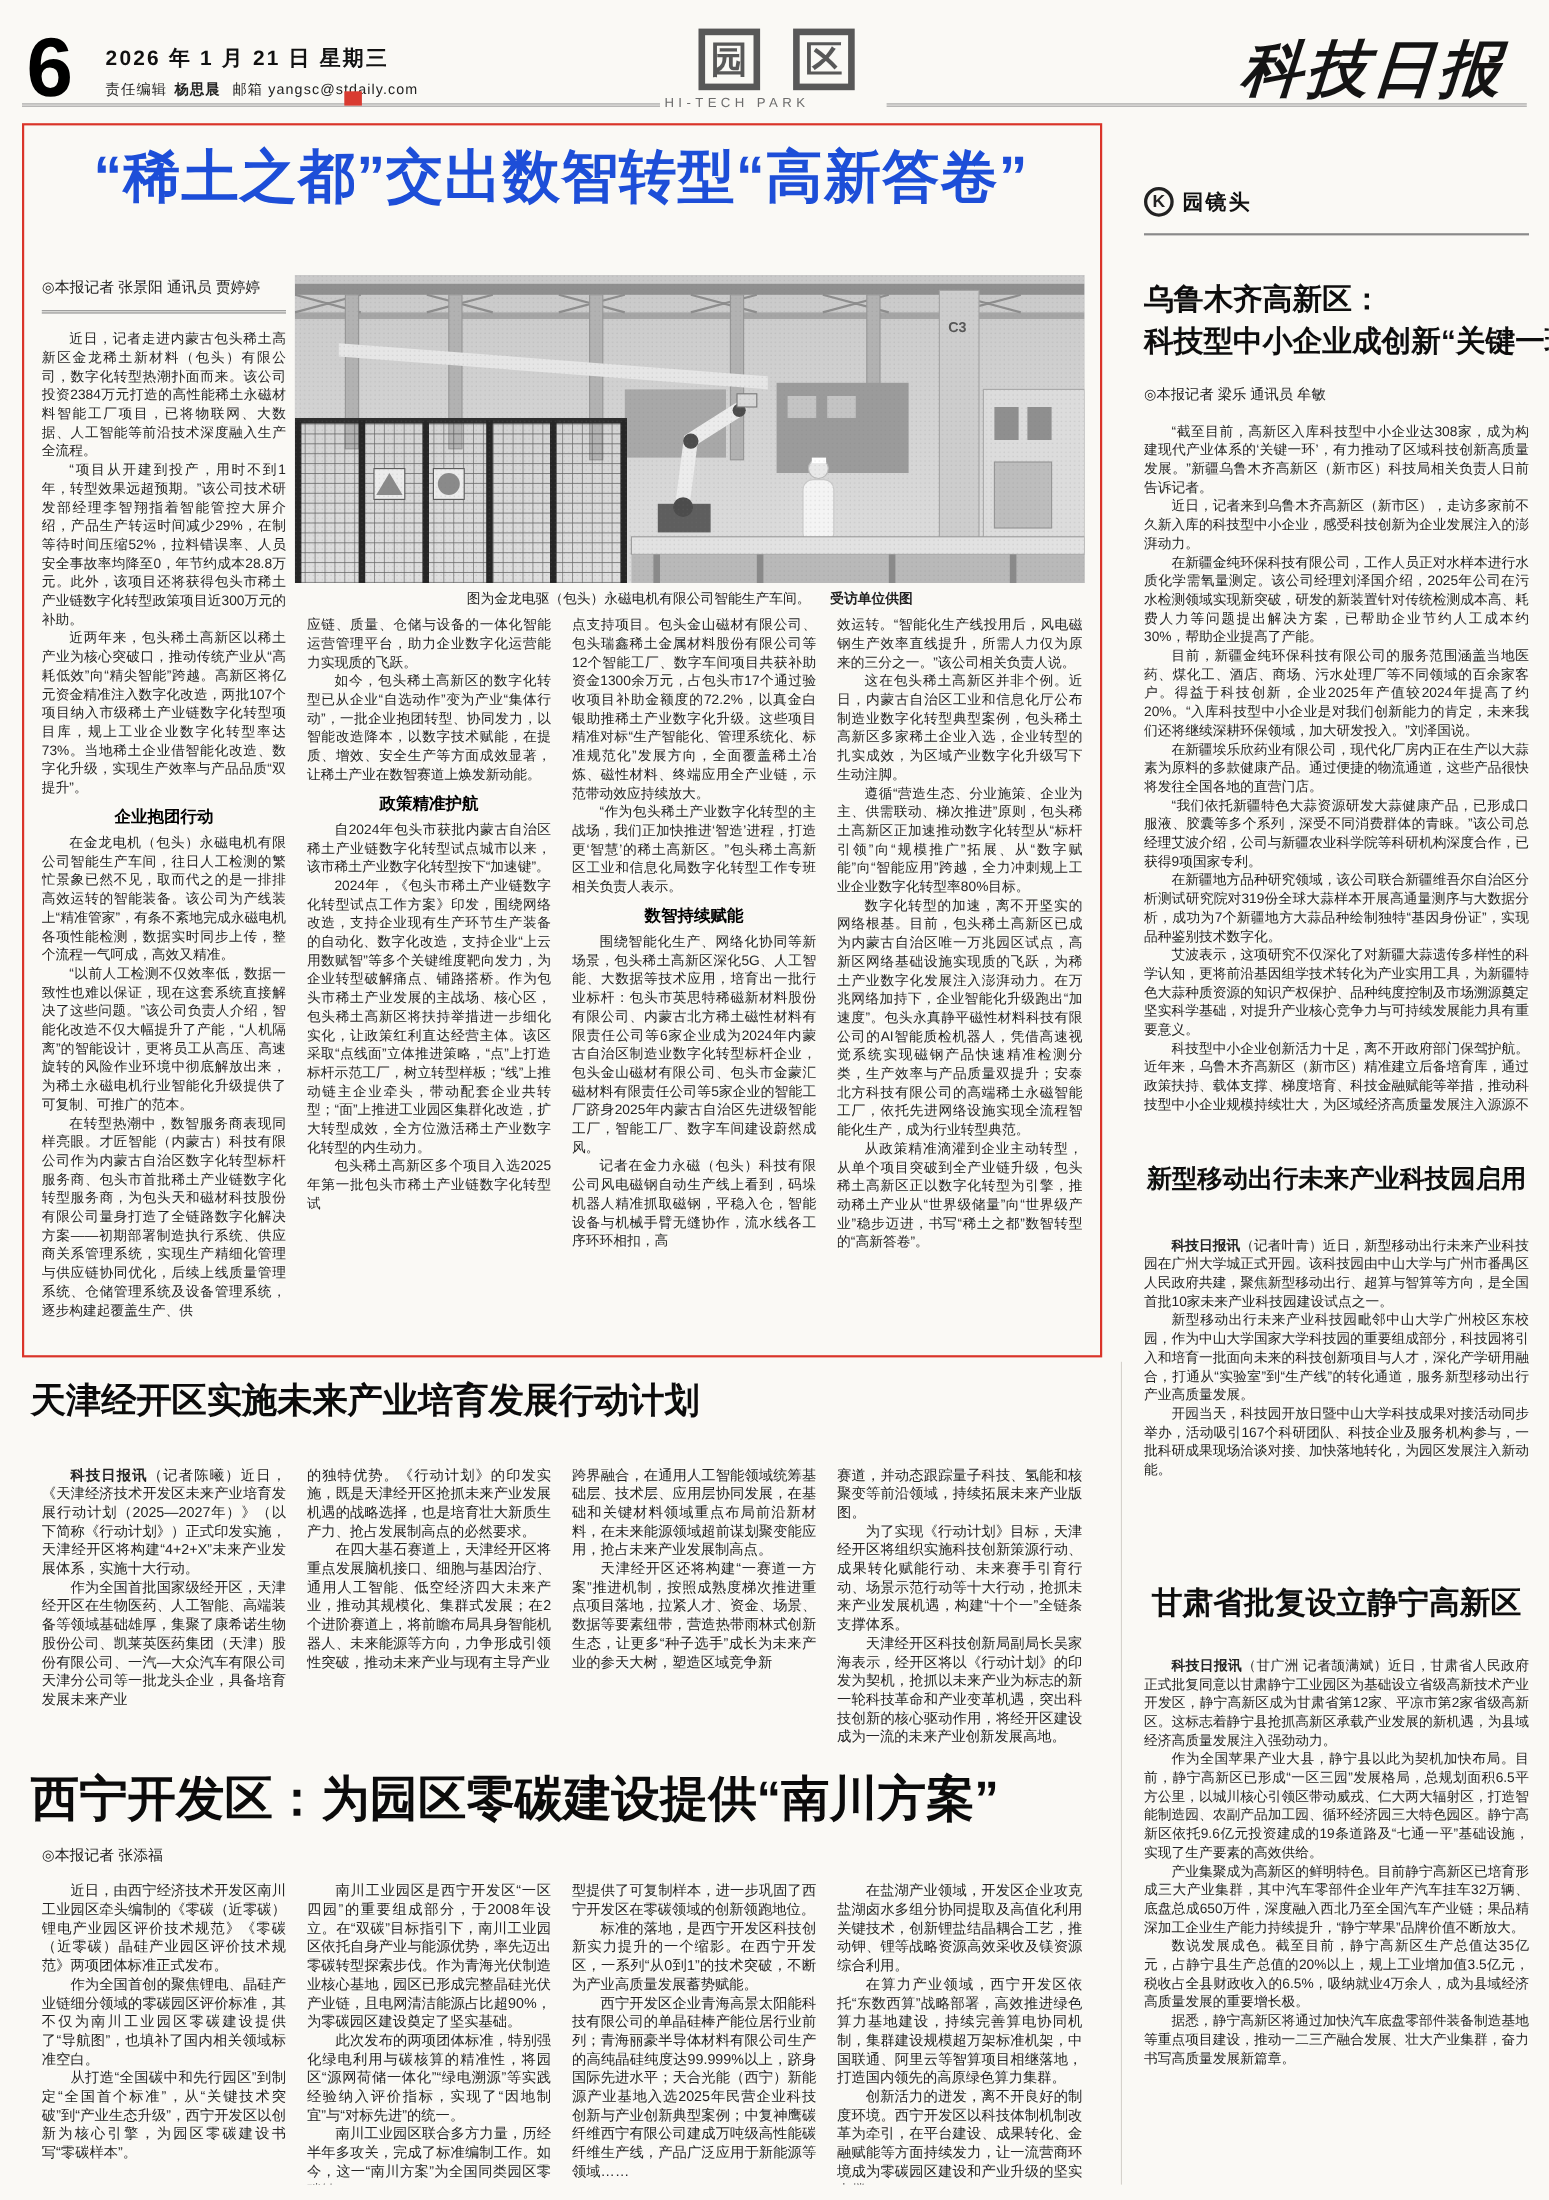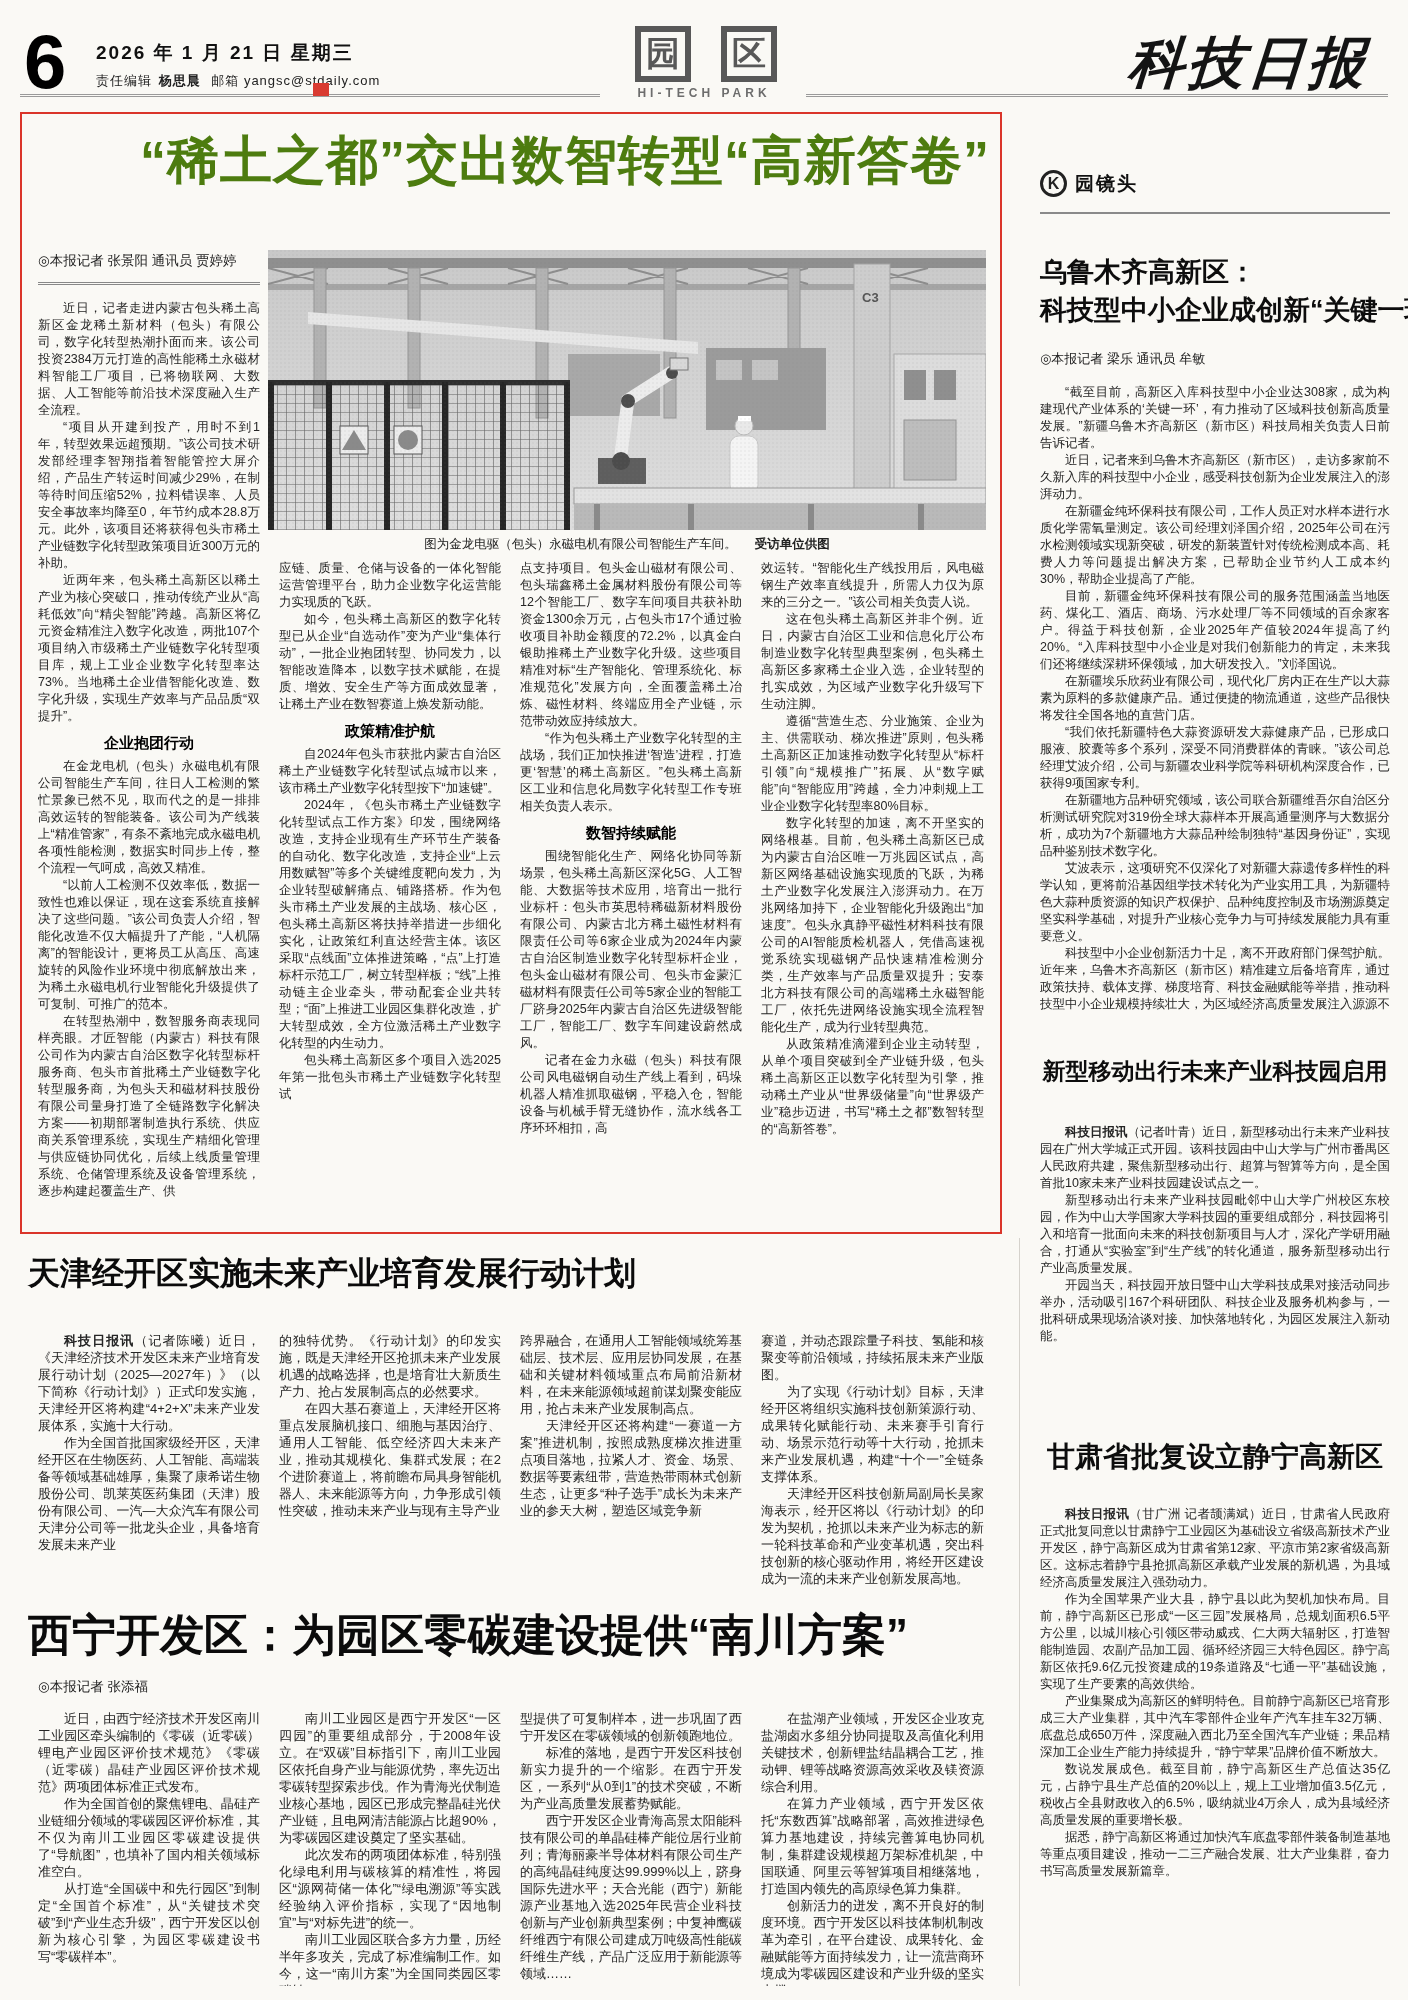--- a/index.html
+++ b/index.html
@@ -7,32 +7,32 @@
        font-family:"Liberation Sans","DejaVu Sans",sans-serif;color:#1c1c1c;overflow:hidden;}
   .abs{position:absolute;}
 
   
   .page-num{left:24px;top:24px;font-size:76px;font-weight:900;line-height:1;color:#000;}
   .date-line{left:96px;top:40px;font-size:19px;font-weight:700;letter-spacing:2px;color:#111;}
   .editor-line{left:96px;top:72px;font-size:13px;color:#222;letter-spacing:1px;}
   .editor-line b{margin:0 6px 0 2px;}
   .logo-box{top:26px;width:56px;height:56px;border:6px solid #585858;color:#585858;
             font-weight:900;font-size:34px;display:flex;align-items:center;justify-content:center;box-sizing:border-box;}
-  .logo-sub{left:604px;top:86px;width:200px;text-align:center;font-size:12px;font-weight:700;
+  .logo-sub{left:604px;top:86px;width:200px;text-align:left;font-size:12px;font-weight:400;
             color:#6d6d6d;letter-spacing:4px;}
   .hrule{top:94px;height:0;border-top:3px double #9a9a9a;}
   .red-chip{left:313px;top:83px;width:16px;height:13px;background:#d93b31;}
   .masthead{left:1128px;top:26px;width:262px;font-family:"DejaVu Serif","Liberation Serif",serif;
             font-style:italic;font-weight:700;font-size:56px;letter-spacing:4px;color:#141414;
             transform:skewX(-4deg);white-space:nowrap;}
 
   
   .main-box{left:20px;top:112px;width:978px;height:1118px;border:2px solid #da352a;}
-  .main-headline{left:30px;top:126px;width:960px;text-align:right;font-size:52px;font-weight:900;
-                 letter-spacing:1px;color:#4d7c0f;white-space:nowrap;}
+  .main-headline{left:30px;top:126px;width:960px;text-align:center;font-size:52px;font-weight:900;
+                 letter-spacing:1px;color:#1d4ed8;white-space:nowrap;}
   .main-byline{left:38px;top:252px;width:222px;font-size:13.5px;color:#222;
                border-bottom:3px double #888;padding-bottom:12px;}
   .photo-wrap{left:268px;top:250px;width:718px;height:280px;background:#cfcfcf;overflow:hidden;}
   .photo-caption{left:268px;top:536px;width:718px;text-align:center;font-size:12.5px;color:#222;}
   .photo-caption .credit{font-weight:700;margin-left:18px;}
 
   .col{position:absolute;font-size:12.5px;line-height:17px;text-align:justify;color:#252525;overflow:hidden;}
   .col p{margin:0;text-indent:2em;}
   .col p.cont{text-indent:0;}
   .col .subhead{font-size:15px;font-weight:700;text-align:center;margin:9px 0 7px;color:#000;}

